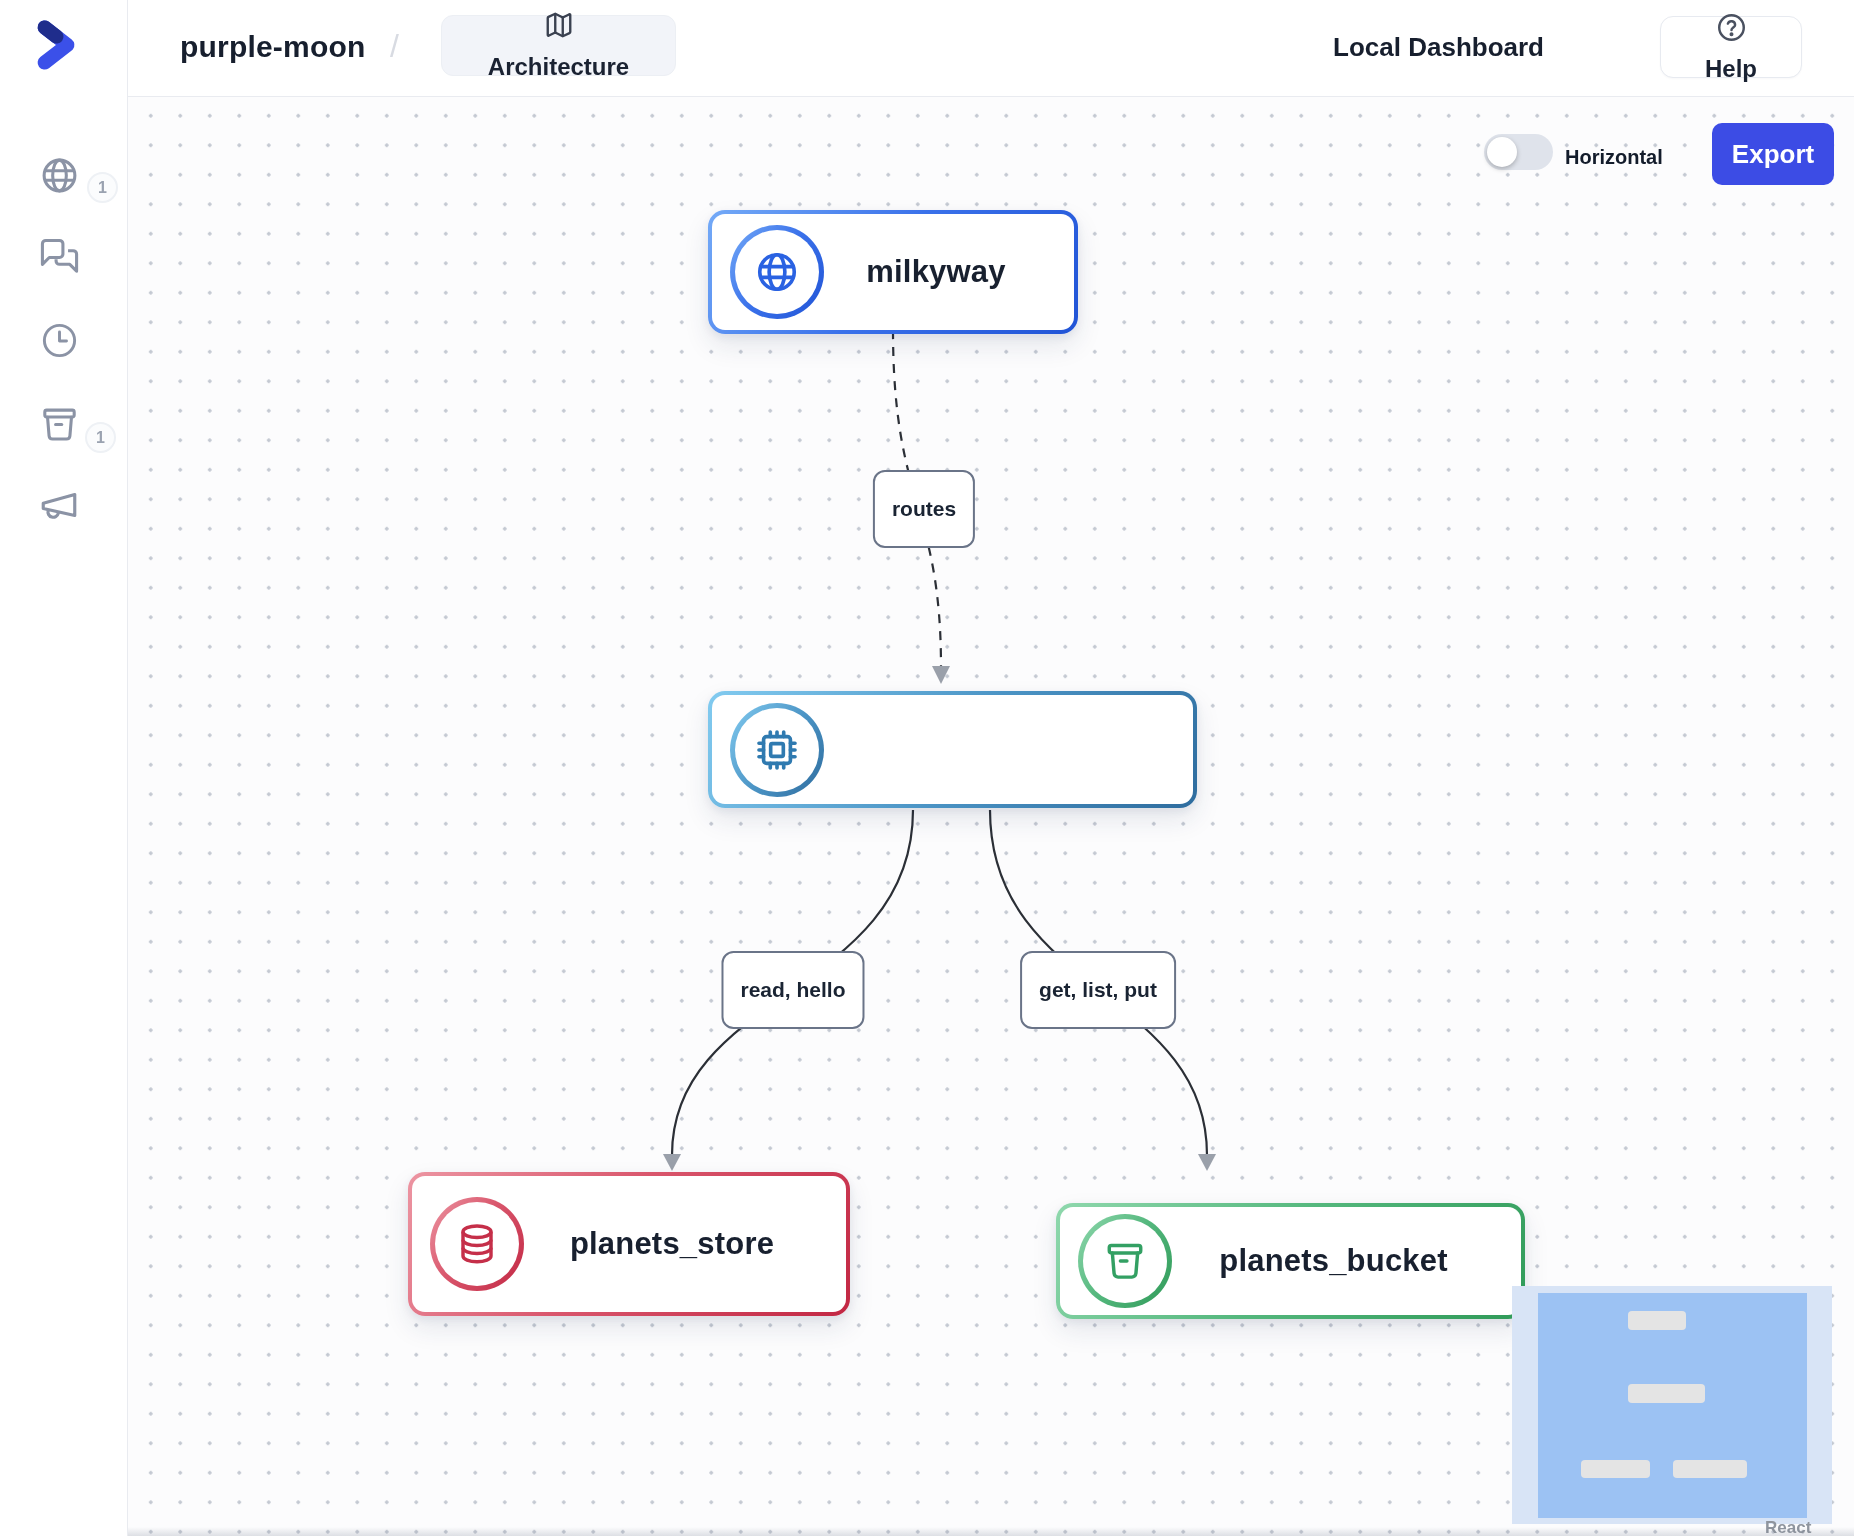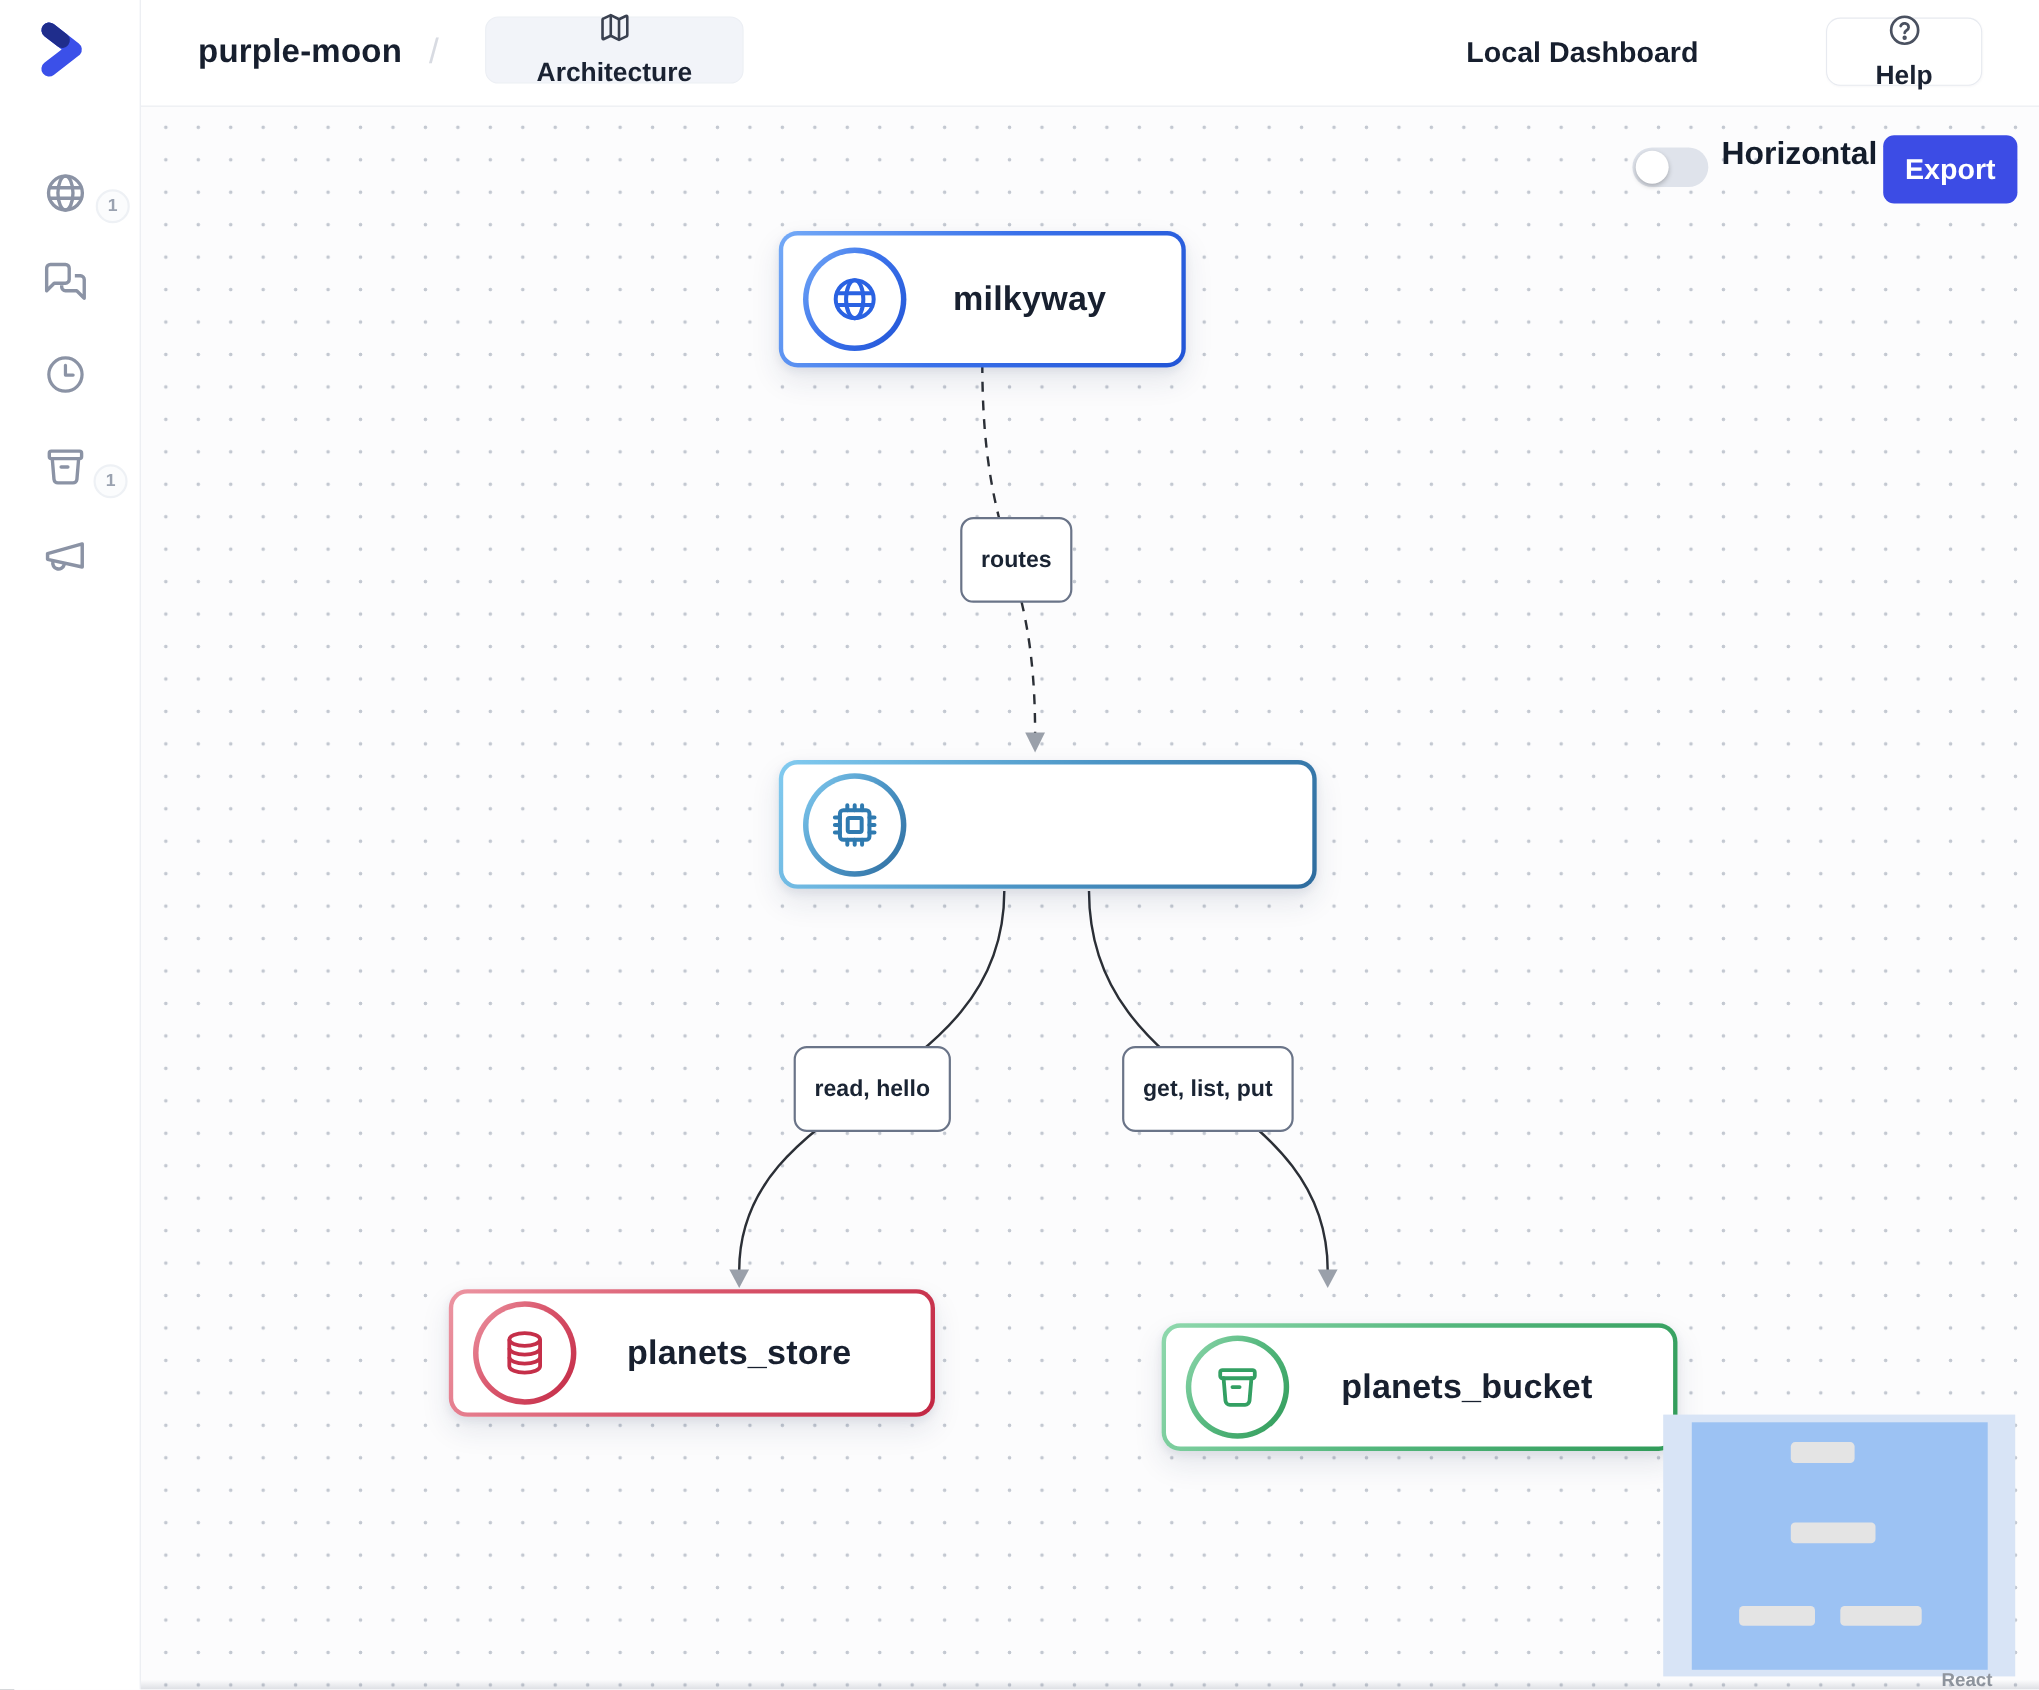--- a/index.html
+++ b/index.html
@@ -51,21 +51,21 @@
     background-color:#fcfcfd;
     background-image:radial-gradient(circle, #c3c8d1 1.5px, transparent 1.9px);
     background-size:29.5px 29.5px; background-position:8px 4px;
     z-index:1;
   }
   .edges-svg { position:absolute; left:0; top:0; width:1854px; height:1536px; z-index:2; pointer-events:none; }
 
   
   .toggle { position:absolute; left:1484px; top:134px; width:69px; height:36px; background:#dfe3eb; border-radius:18px; z-index:6; cursor:pointer; }
   .toggle-knob { position:absolute; left:3px; top:3px; width:30px; height:30px; border-radius:50%; background:#ffffff; box-shadow:0 2px 5px rgba(0,0,0,.25); }
-  .toggle-label { position:absolute; left:1565px; top:124px; font-size:29px; font-weight:600; color:#131c2b; z-index:6; }
+  .toggle-label { position:absolute; left:1565px; top:146px; font-size:20px; font-weight:600; color:#131c2b; z-index:6; }
   .export-btn {
     position:absolute; left:1712px; top:123px; width:122px; height:62px;
     background:#3c4ce5; border:none; border-radius:10px; color:#ffffff;
     font-size:26px; font-weight:600; font-family:inherit; cursor:pointer; z-index:6;
     display:flex; align-items:center; justify-content:center;
   }
 
   
   .node {
     position:absolute; border-radius:17px; padding:4px; z-index:4; cursor:grab;
@@ -79,21 +79,21 @@
   .icon-circle { width:84px; height:84px; border-radius:50%; background:#ffffff; display:flex; align-items:center; justify-content:center; }
   .node-label { flex:1; text-align:center; font-size:31px; font-weight:700; color:#18202f; letter-spacing:.2px; }
 
   .g-blue  { background:linear-gradient(125deg,#74aaf7 0%,#3a71ea 48%,#2154d6 100%); }
   .g-steel { background:linear-gradient(125deg,#82cbf0 0%,#4b94c5 52%,#2e6c9e 100%); }
   .g-red   { background:linear-gradient(125deg,#ec95a2 0%,#d9566c 45%,#c22743 100%); }
   .g-green { background:linear-gradient(125deg,#8fd8ad 0%,#54b77d 48%,#2f9a58 100%); }
 
   .node-milkyway { left:708px; top:210px;  width:370px; height:124px; }
   .node-service  { left:708px; top:691px;  width:489px; height:117px; }
-  .node-store    { left:408px; top:1172px; width:442px; height:116px; }
+  .node-store    { left:408px; top:1172px; width:442px; height:144px; }
   .node-bucket   { left:1008px; top:1203px; width:469px; height:116px;margin-left:48px; }
 
   
   .edge-label {
     position:absolute; transform:translate(-50%,-50%); z-index:5;
     background:#ffffff; border:2px solid #6a7488; border-radius:12px;
     padding:25px 17px; font-size:21px; font-weight:700; color:#1a2433; white-space:nowrap;
   }
   .lbl-routes { left:924px; top:509px; }
   .lbl-rw     { left:793px; top:990px; }

